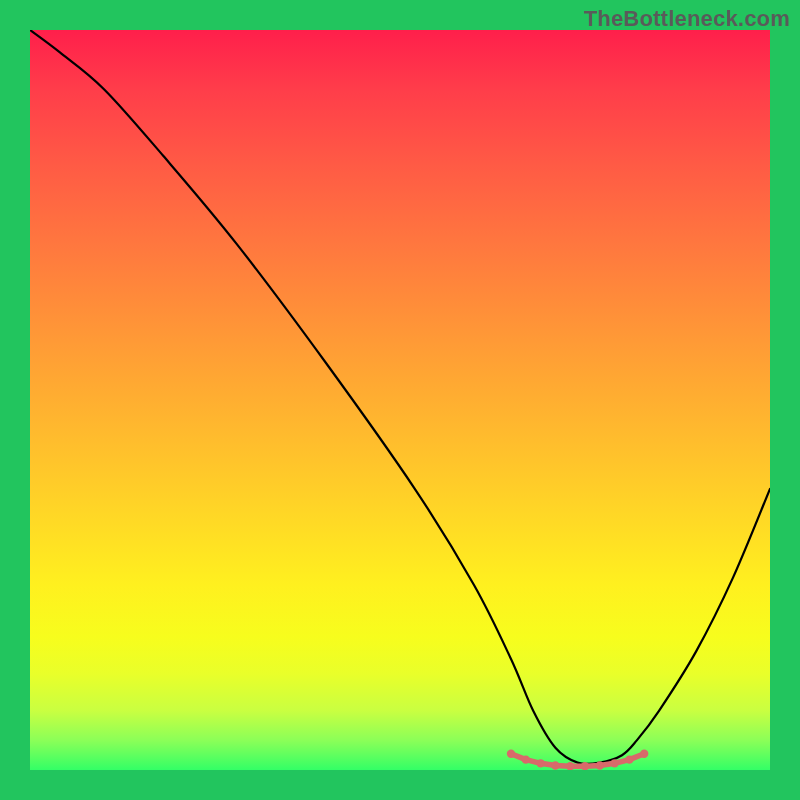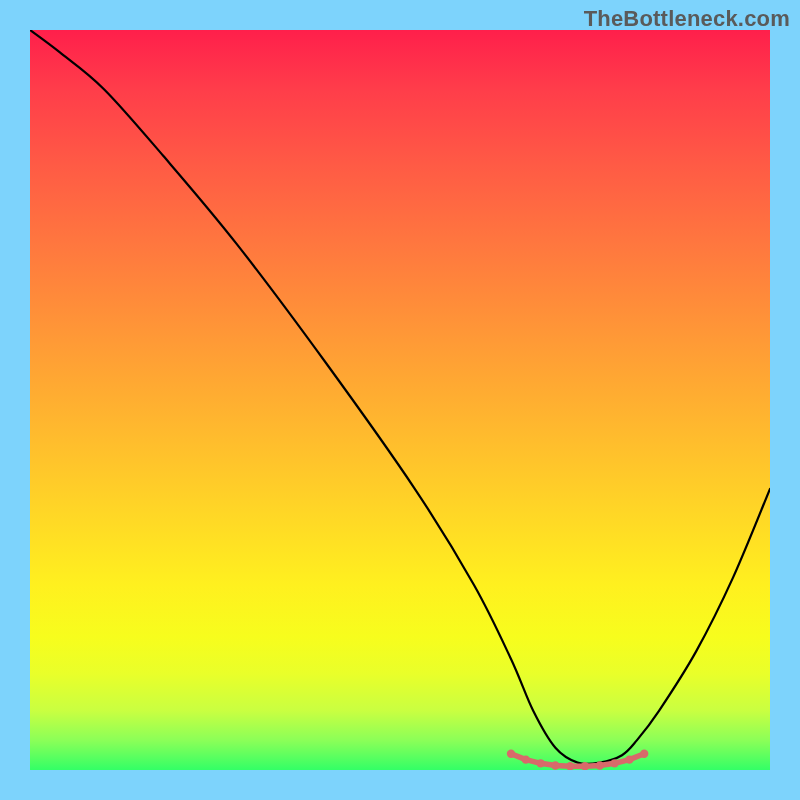--- a/index.html
+++ b/index.html
@@ -1,21 +1,21 @@
 <!DOCTYPE html>
 <html><head>
 <meta charset="utf-8">
 <style>
   * { margin: 0; padding: 0; box-sizing: border-box; }
   html, body { width: 800px; height: 800px; background: #000; overflow: hidden; }
   .container {
     width: 800px;
     height: 800px;
     position: relative;
-    background: #7dd3fc;
+    background: #22c55e;
   }
   .watermark {
     position: absolute;
     top: 6px;
     right: 10px;
     font-family: Arial, Helvetica, sans-serif;
     font-size: 22px;
     font-weight: bold;
     color: #5a5a5a;
     letter-spacing: 0.2px;

